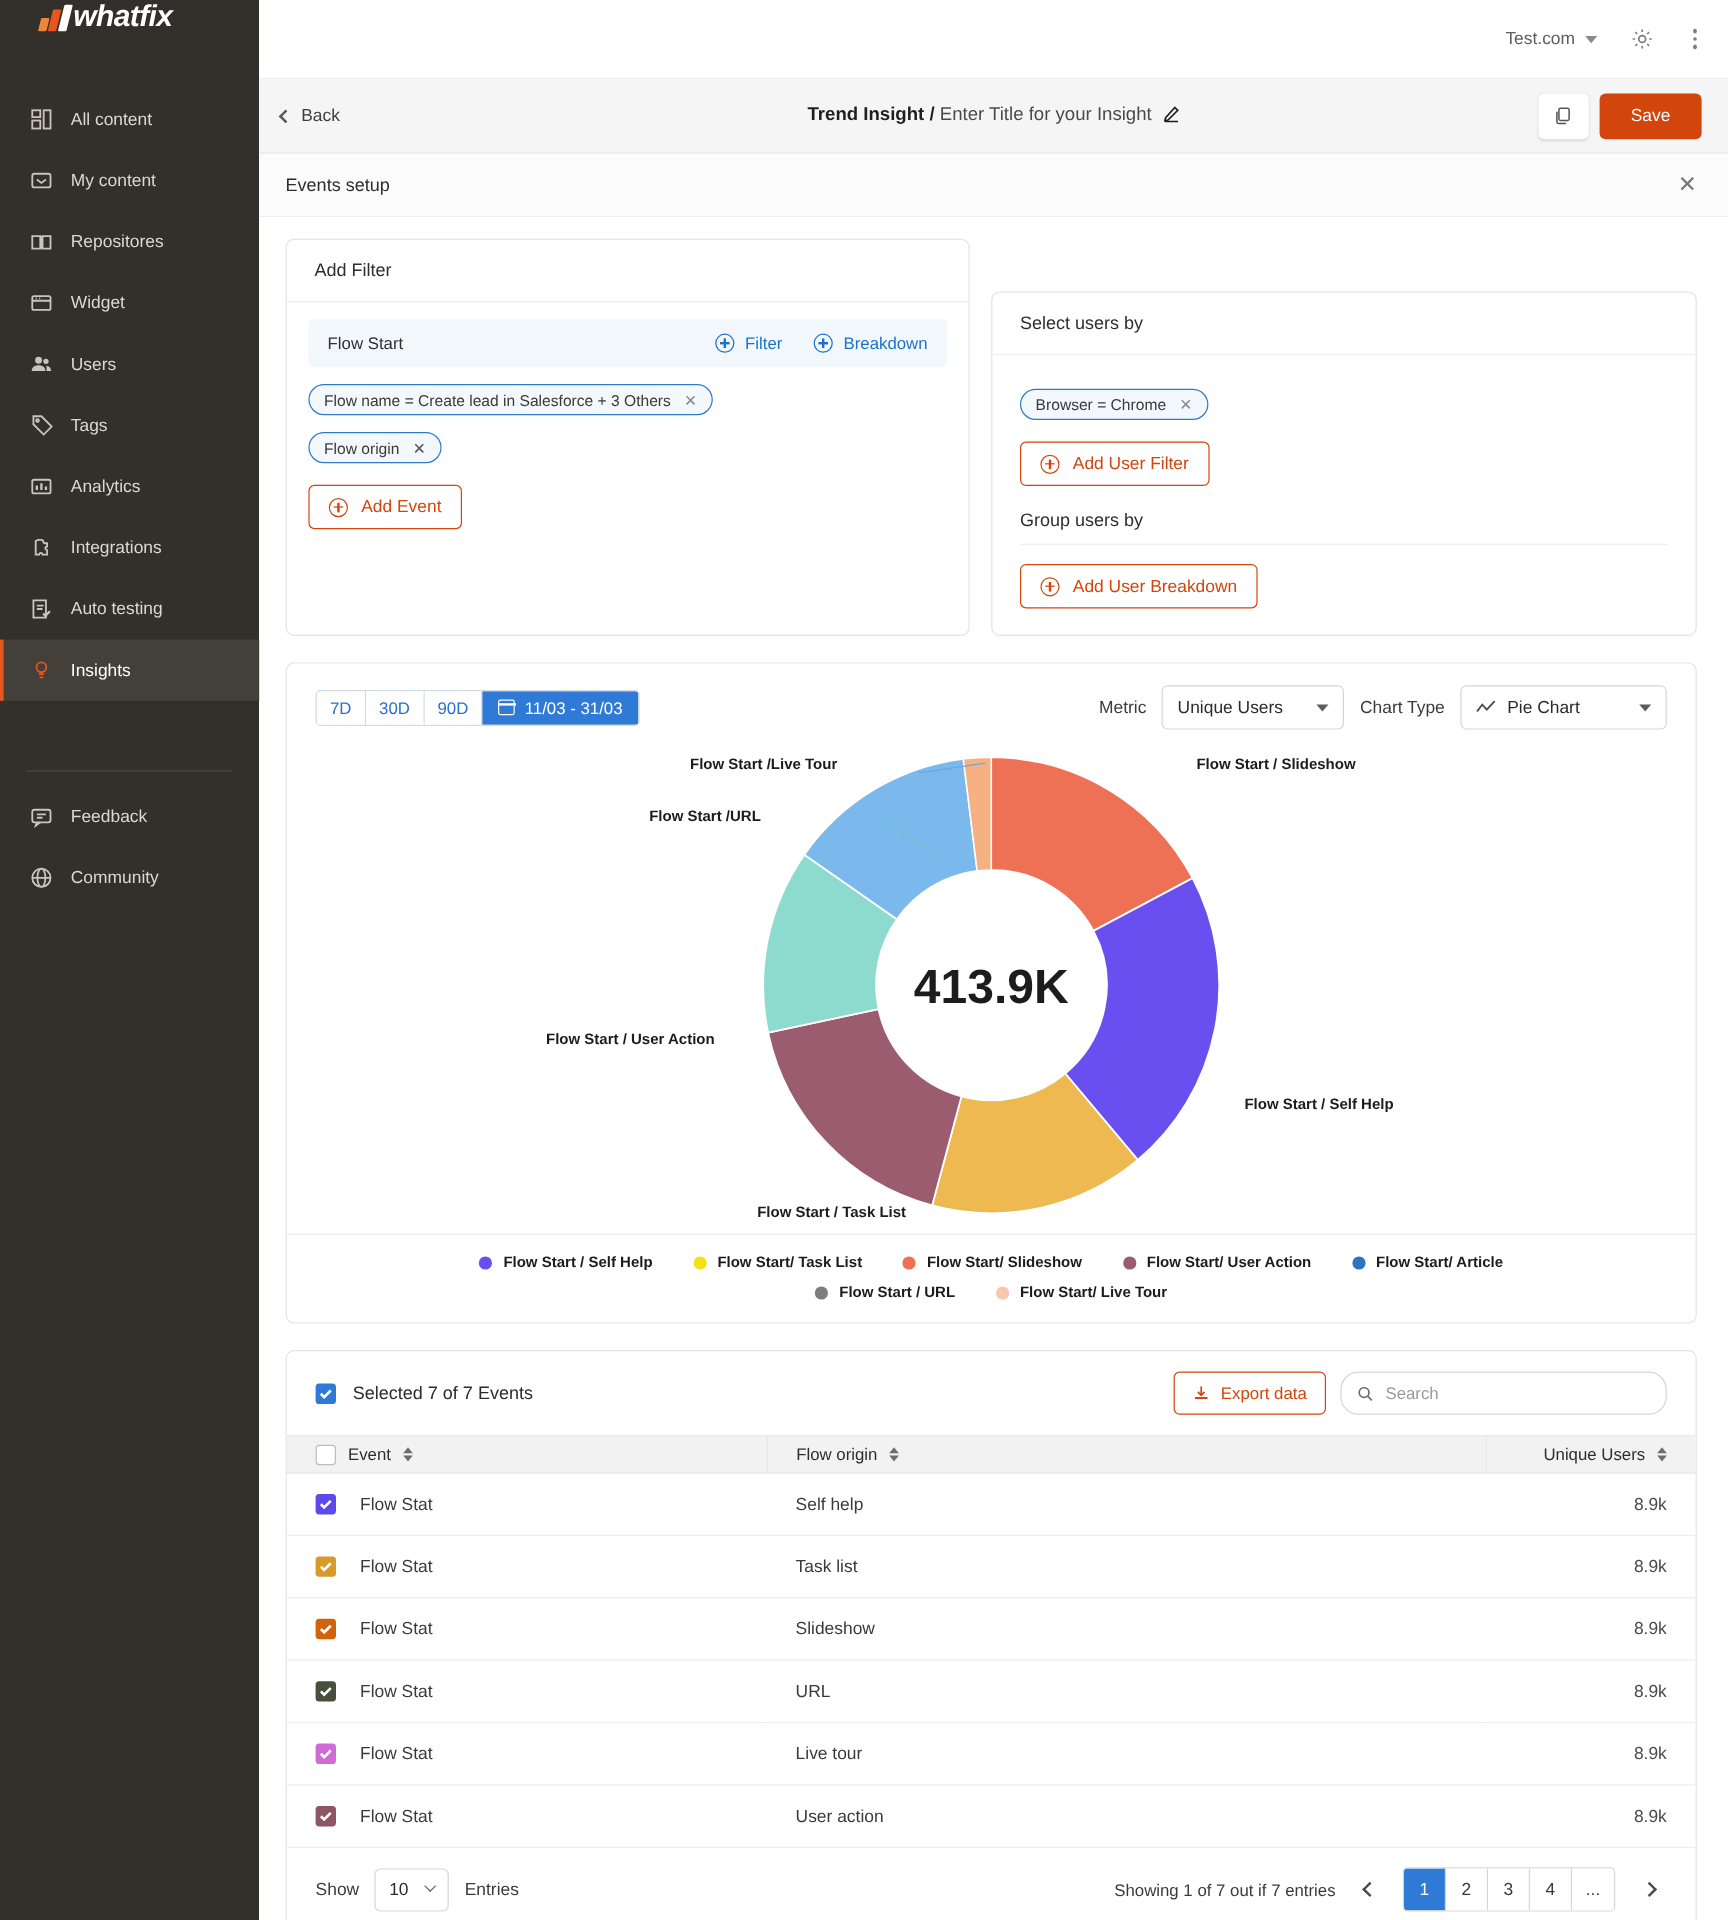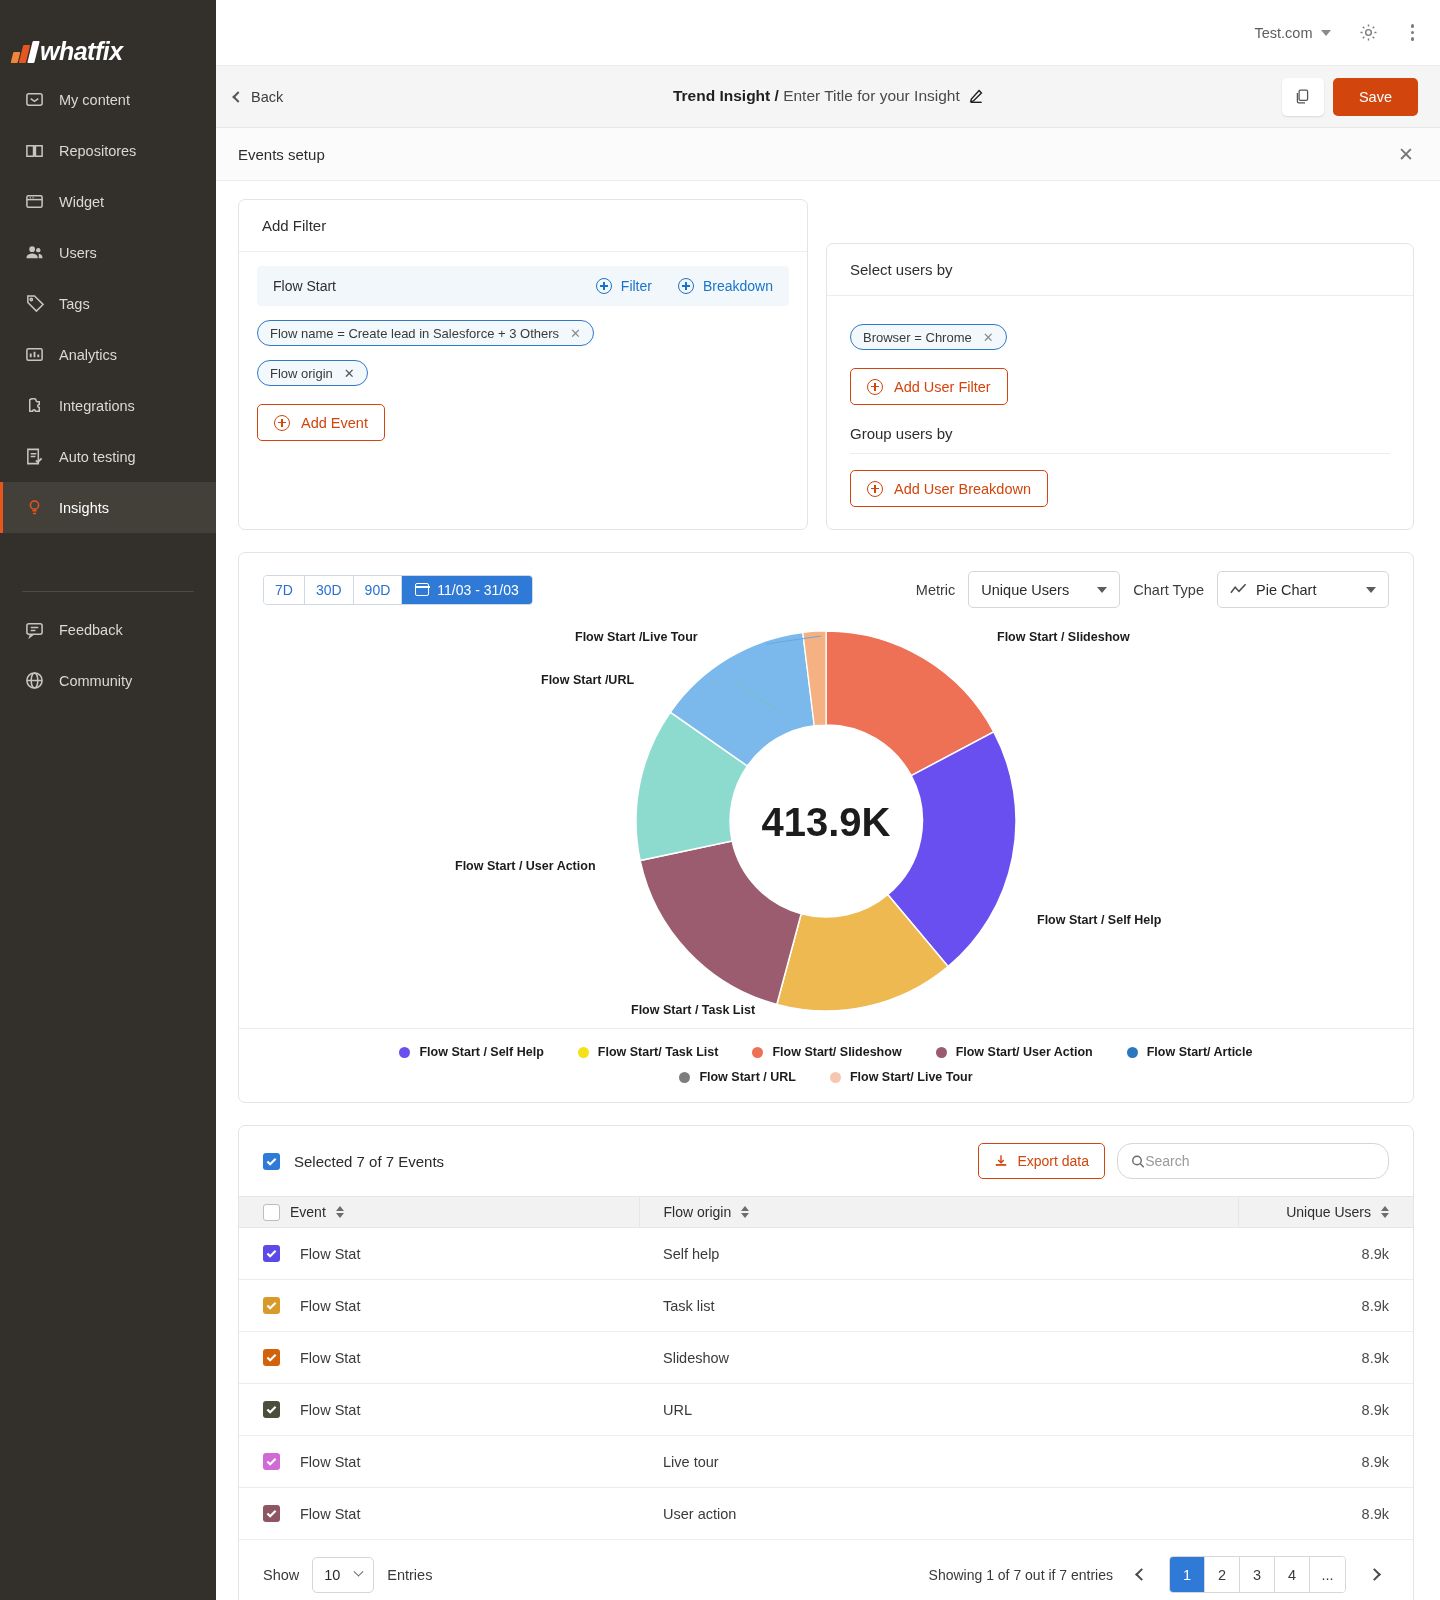--- a/index.html
+++ b/index.html
@@ -13,21 +13,21 @@
   .app { display:flex; width:1440px; height:1600px; }
 
   
   .sidebar {
     width:216px; flex:0 0 216px;
     background:#332f2b;
     color:#e8e5e1;
     display:flex; flex-direction:column;
     padding-top:0;
   }
-  .logo-wrap { height:66px; display:flex; align-items:flex-end; padding-left:12px; }
+  .logo-wrap { height:66px; display:flex; align-items:flex-start; padding-left:33px; }
   .logo { display:flex; align-items:center; gap:0px; }
   .logo-mark { display:inline-flex; align-items:flex-end; height:22px; margin-right:1px; }
   .logo-mark i { display:block; width:7px; border-radius:1px; margin-right:2px; transform:skewX(-14deg); }
   .logo-mark i:nth-child(1){ height:11px; background:#f0853c; }
   .logo-mark i:nth-child(2){ height:18px; background:#e8561f; }
   .logo-mark i:nth-child(3){ height:22px; background:#ffffff; }
   .logo-text { font-size:25px; font-weight:bold; font-style:italic; color:#fff; letter-spacing:-0.5px; }
 
   .nav { margin-top:8px; }
   .nav-item {
@@ -162,21 +162,21 @@
   .cbx { width:17px;height:17px;border-radius:3px;display:flex;align-items:center;justify-content:center;flex:0 0 17px;cursor:pointer; }
   .cbx.empty { border:1.6px solid #bdbdbd; background:#fff; }
   .cbx svg { width:11px; height:11px; stroke:#fff; fill:none; stroke-width:2.4; }
   .tbl-top .sel-txt { font-size:15px; color:#2b2b2b; }
   .tbl-top .right { margin-left:auto; display:flex; align-items:center; gap:12px; }
   .export-btn {
     display:flex; align-items:center; gap:9px; border:1.4px solid #d2450c; color:#d2450c;
     background:#fff; border-radius:5px; height:36px; padding:0 15px; font-size:14px; cursor:pointer; font-weight:500;
   }
   .search-box {
-    display:flex; align-items:center; border:1px solid #d6d6d6; border-radius:15px;
+    display:flex; align-items:center; gap:10px; border:1px solid #d6d6d6; border-radius:15px;
     height:36px; width:272px; padding:0 13px; background:#fff;
   }
   .search-box input { border:none; outline:none; font-size:14px; color:#2b2b2b; width:100%; font-family:inherit; background:transparent; }
   .search-box input::placeholder { color:#9a9a9a; }
 
   table { width:100%; border-collapse:collapse; }
   thead th {
     background:#f2f2f2; height:31px; font-size:14px; font-weight:normal; color:#2d2d2d;
     text-align:left; padding:0 24px; border-top:1px solid #e6e6e6; border-bottom:1px solid #e6e6e6;
     border-right:1px solid #e6e6e6;
@@ -224,20 +224,30 @@
         <span class="logo-mark">
             <i></i>
             <i></i>
             <i></i>
           </span>
         <span class="logo-text">whatfix</span>
       </div>
     </div>
 
     <nav class="nav">
+      <div class="nav-item">
+        <span class="ico">
+            <svg viewBox="0 0 20 20">
+              <rect x="2" y="2" width="7" height="6"></rect>
+              <rect x="2" y="11" width="7" height="7"></rect>
+              <rect x="12" y="2" width="6" height="16"></rect>
+            </svg>
+          </span>
+        <span>All content</span>
+      </div>
       <div class="nav-item">
         <span class="ico">
             <svg viewBox="0 0 20 20">
               <rect x="2" y="4" width="16" height="12" rx="2"></rect>
               <path d="M6 9l4 3 4-3"></path>
             </svg>
           </span>
         <span>My content</span>
       </div>
       <div class="nav-item">

